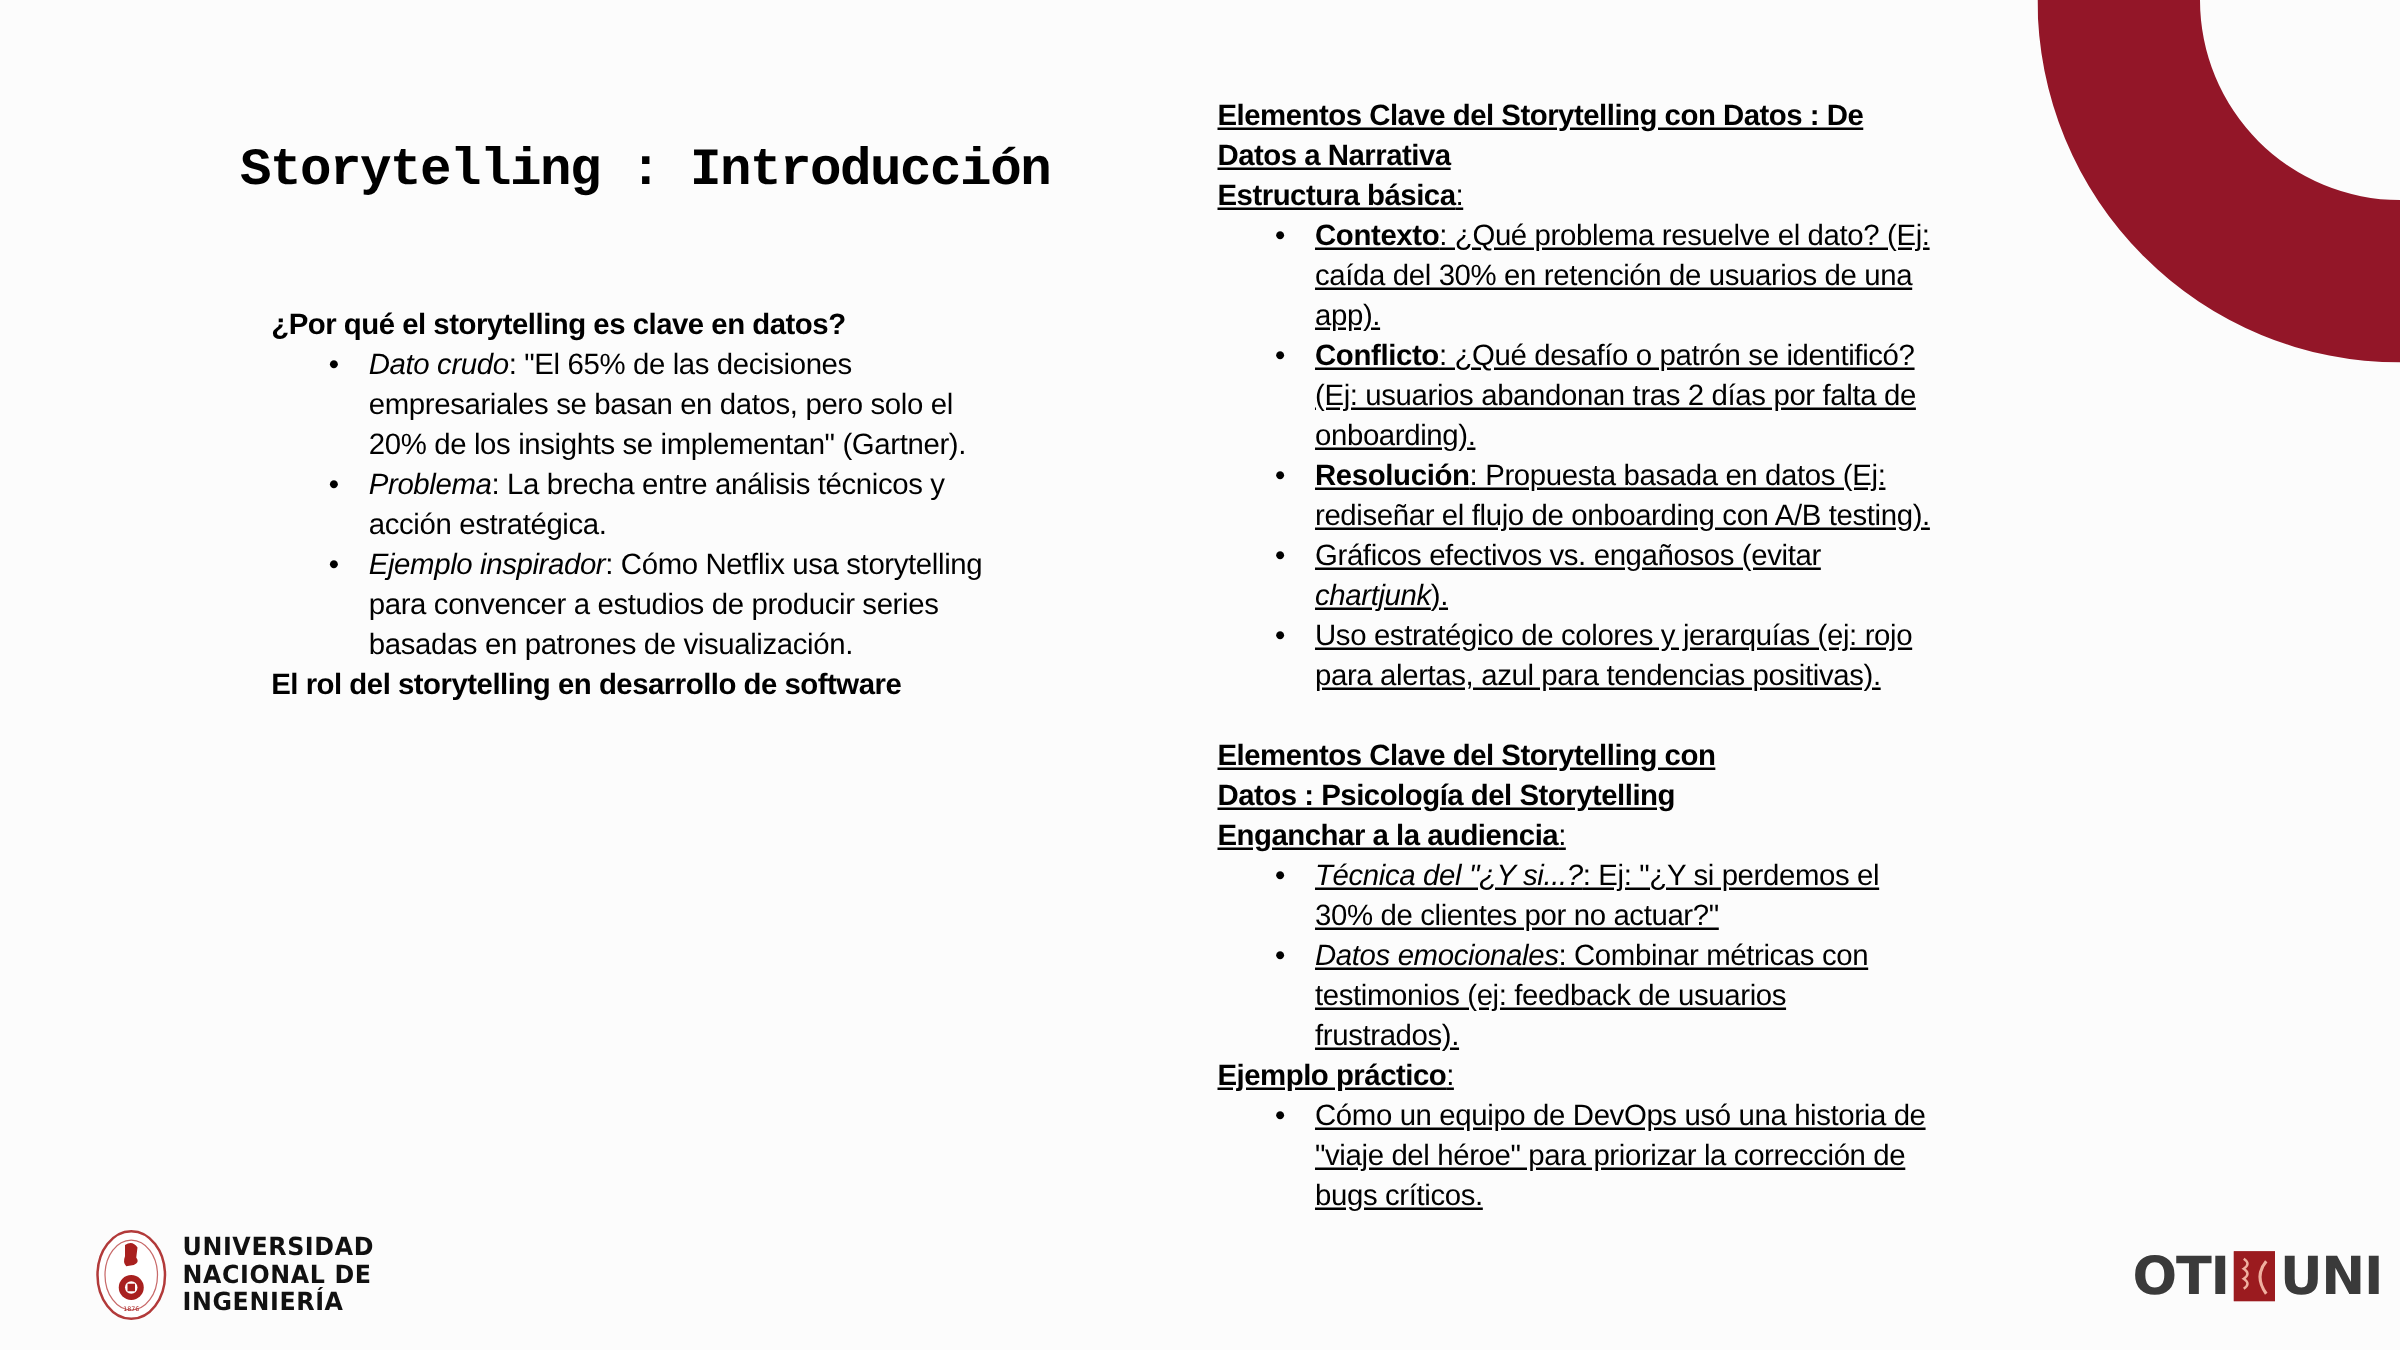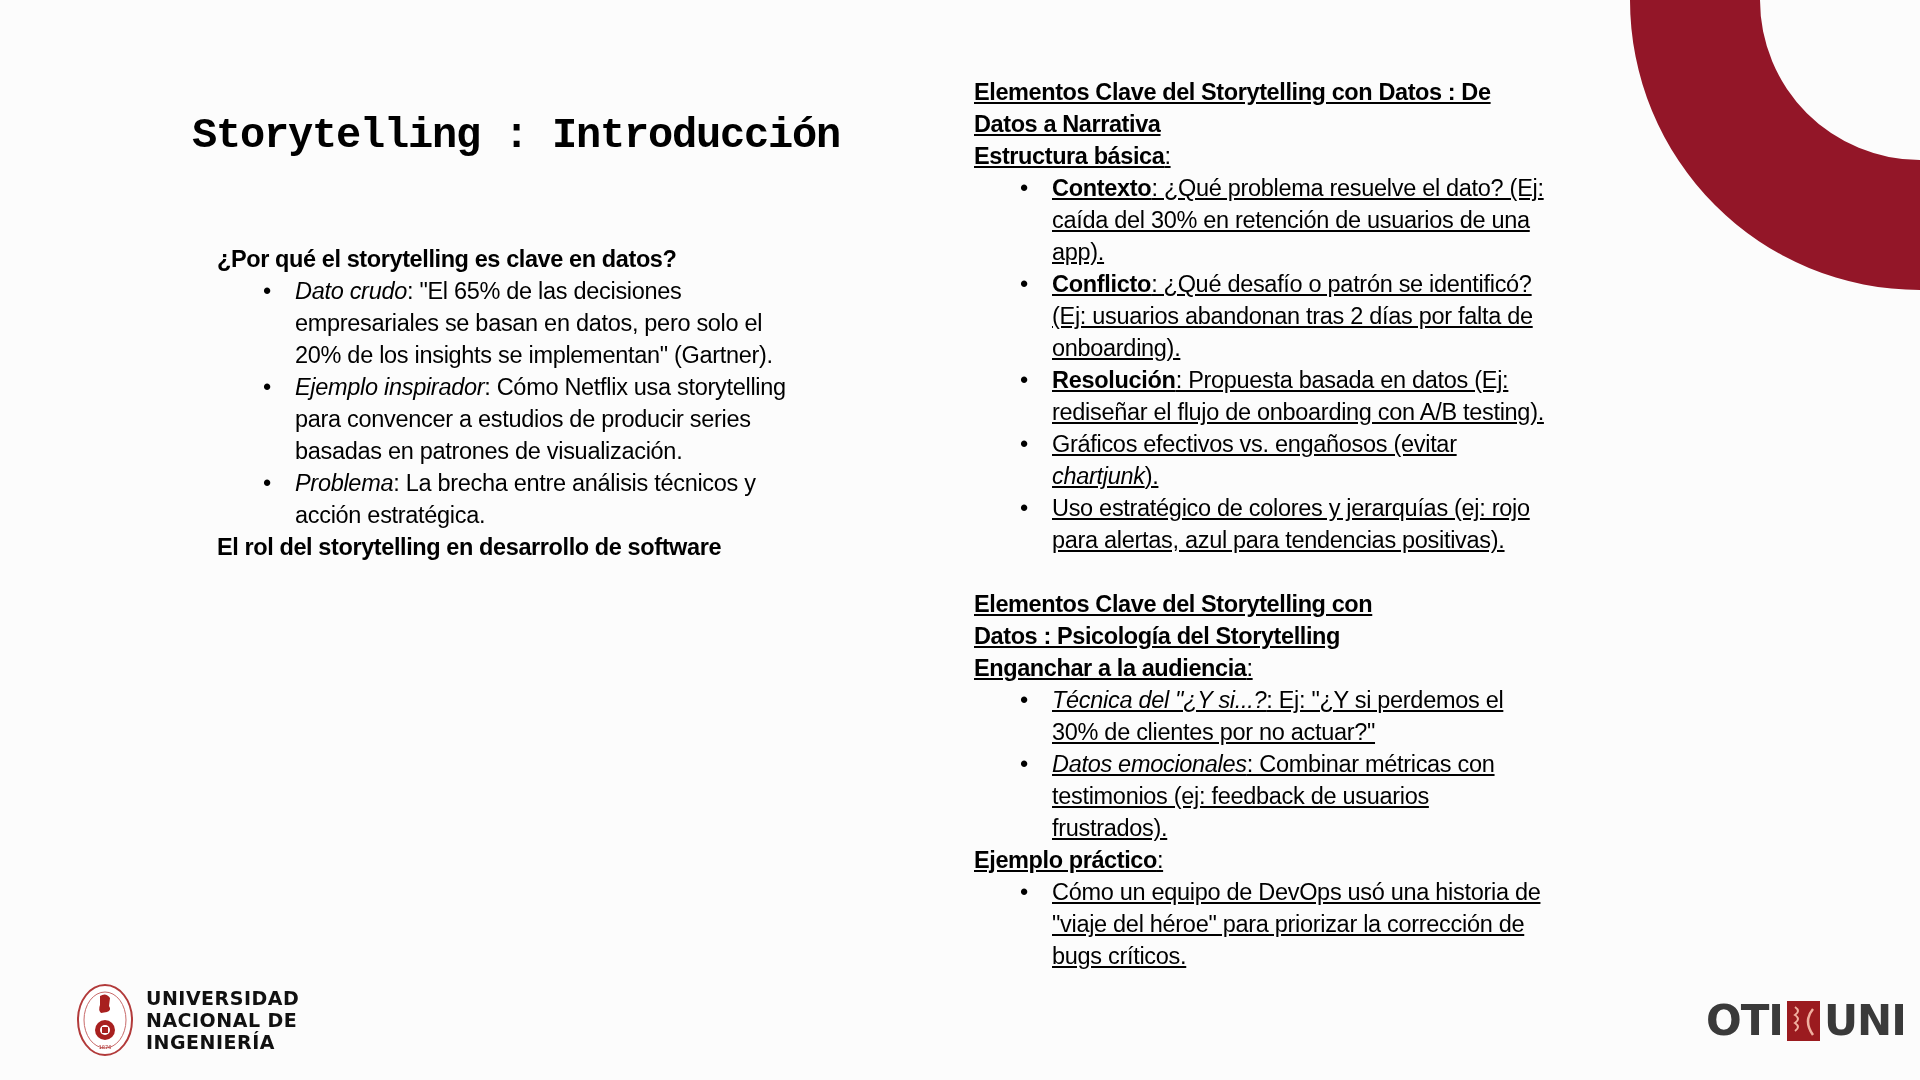--- a/index.html
+++ b/index.html
@@ -50,22 +50,22 @@
 <svg class="arc" viewBox="0 0 290 290">
   <path d="M0,0 A290,290 0 0 0 290,290 L290,160 A160,160 0 0 1 130,0 Z" fill="#931628"></path>
 </svg>
 
 <div class="title">Storytelling : Introducción</div>
 
 <div class="col col-left">
   <div class="h">¿Por qué el storytelling es clave en datos?</div>
   <ul>
     <li><i>Dato crudo</i><span>: "El 65% de las decisiones empresariales se basan en datos, pero solo el 20% de los insights se implementan" (Gartner).</span></li>
+    <li><i>Problema</i><span>: La brecha entre análisis técnicos y acción estratégica.</span></li>
     <li><i>Ejemplo inspirador</i><span>: Cómo Netflix usa storytelling para convencer a estudios de producir series basadas en patrones de visualización.</span></li>
-    <li><i>Problema</i><span>: La brecha entre análisis técnicos y acción estratégica.</span></li>
   </ul>
   <div class="h">El rol del storytelling en desarrollo de software</div>
 </div>
 
 <div class="col col-right">
   <div class="h">Elementos Clave del Storytelling con Datos : De Datos a Narrativa</div>
   <div class="h"><span>Estructura básica</span><span class="colon">:</span></div>
   <ul>
     <li><b>Contexto</b><span>: ¿Qué problema resuelve el dato? (Ej: caída del 30% en retención de usuarios de una app).</span></li>
     <li><b>Conflicto</b><span>: ¿Qué desafío o patrón se identificó? (Ej: usuarios abandonan tras 2 días por falta de onboarding).</span></li>

